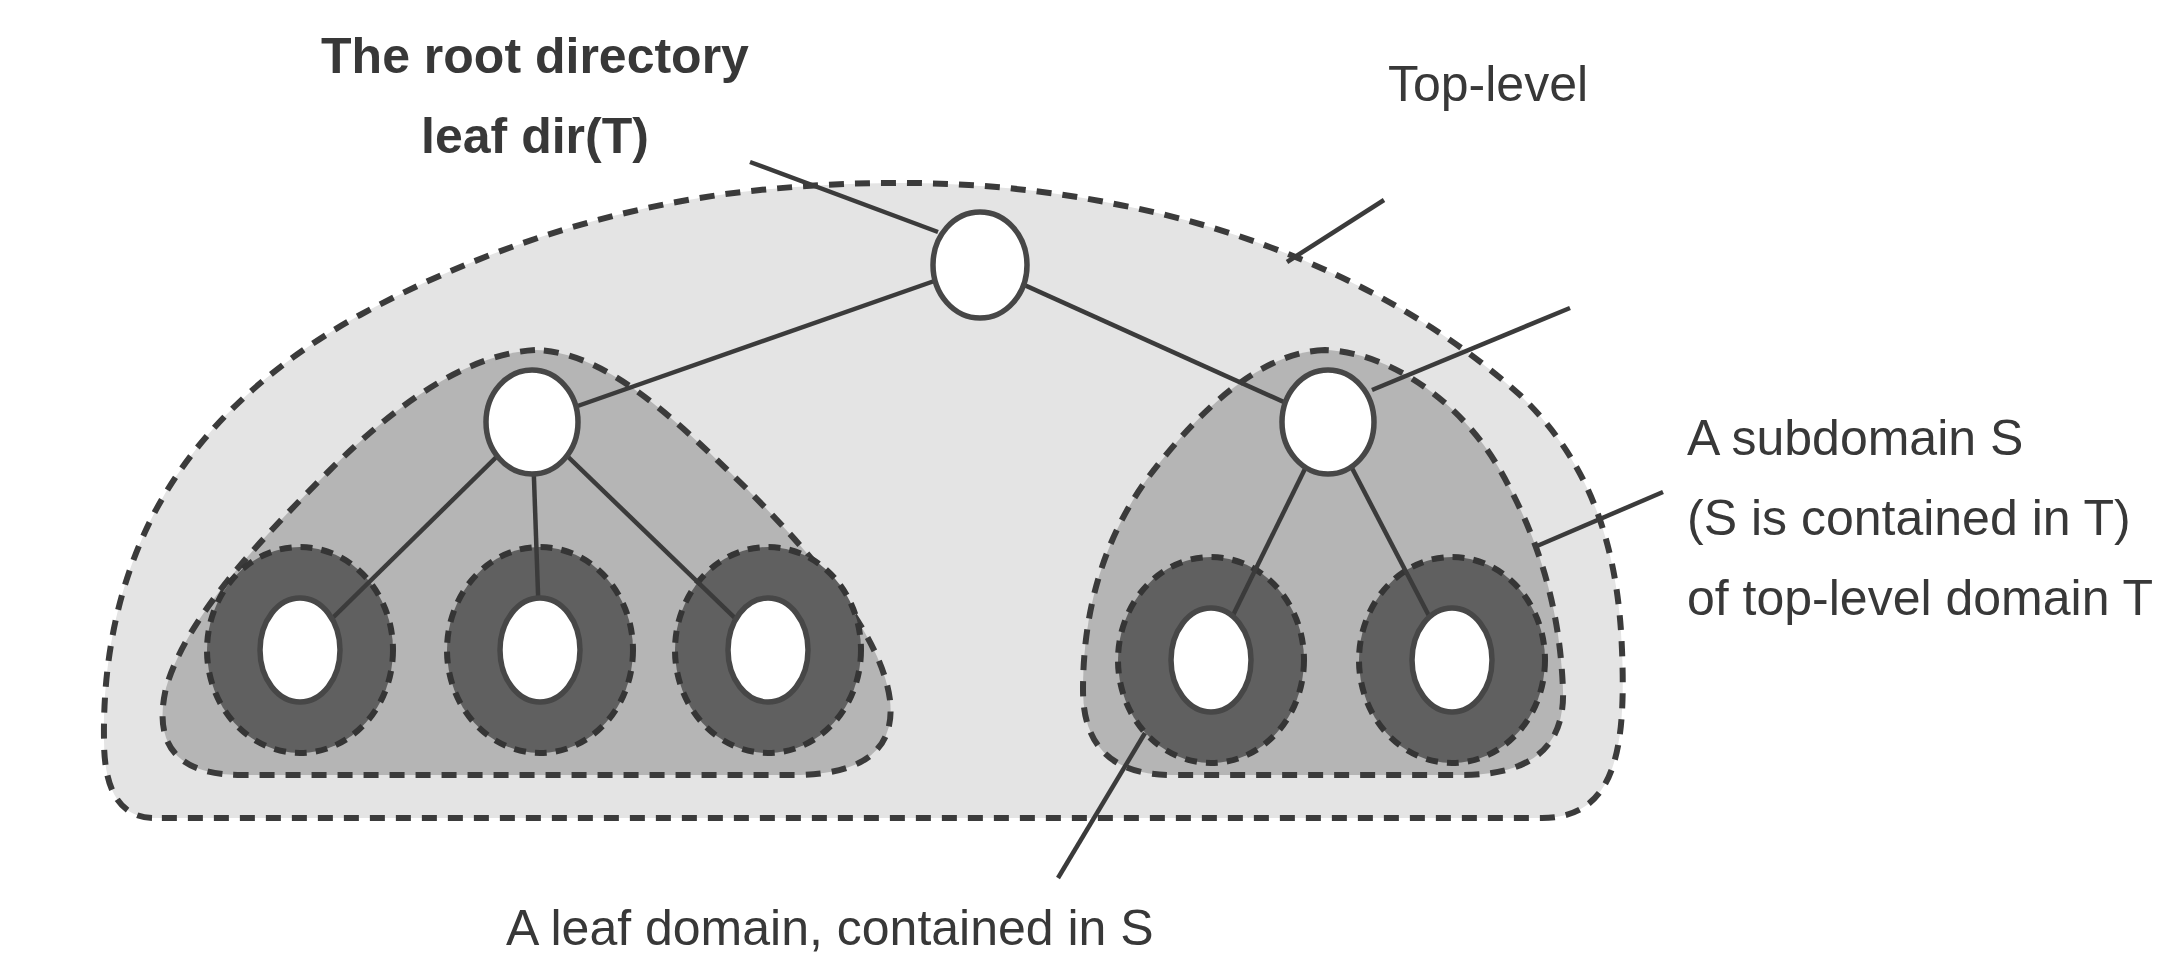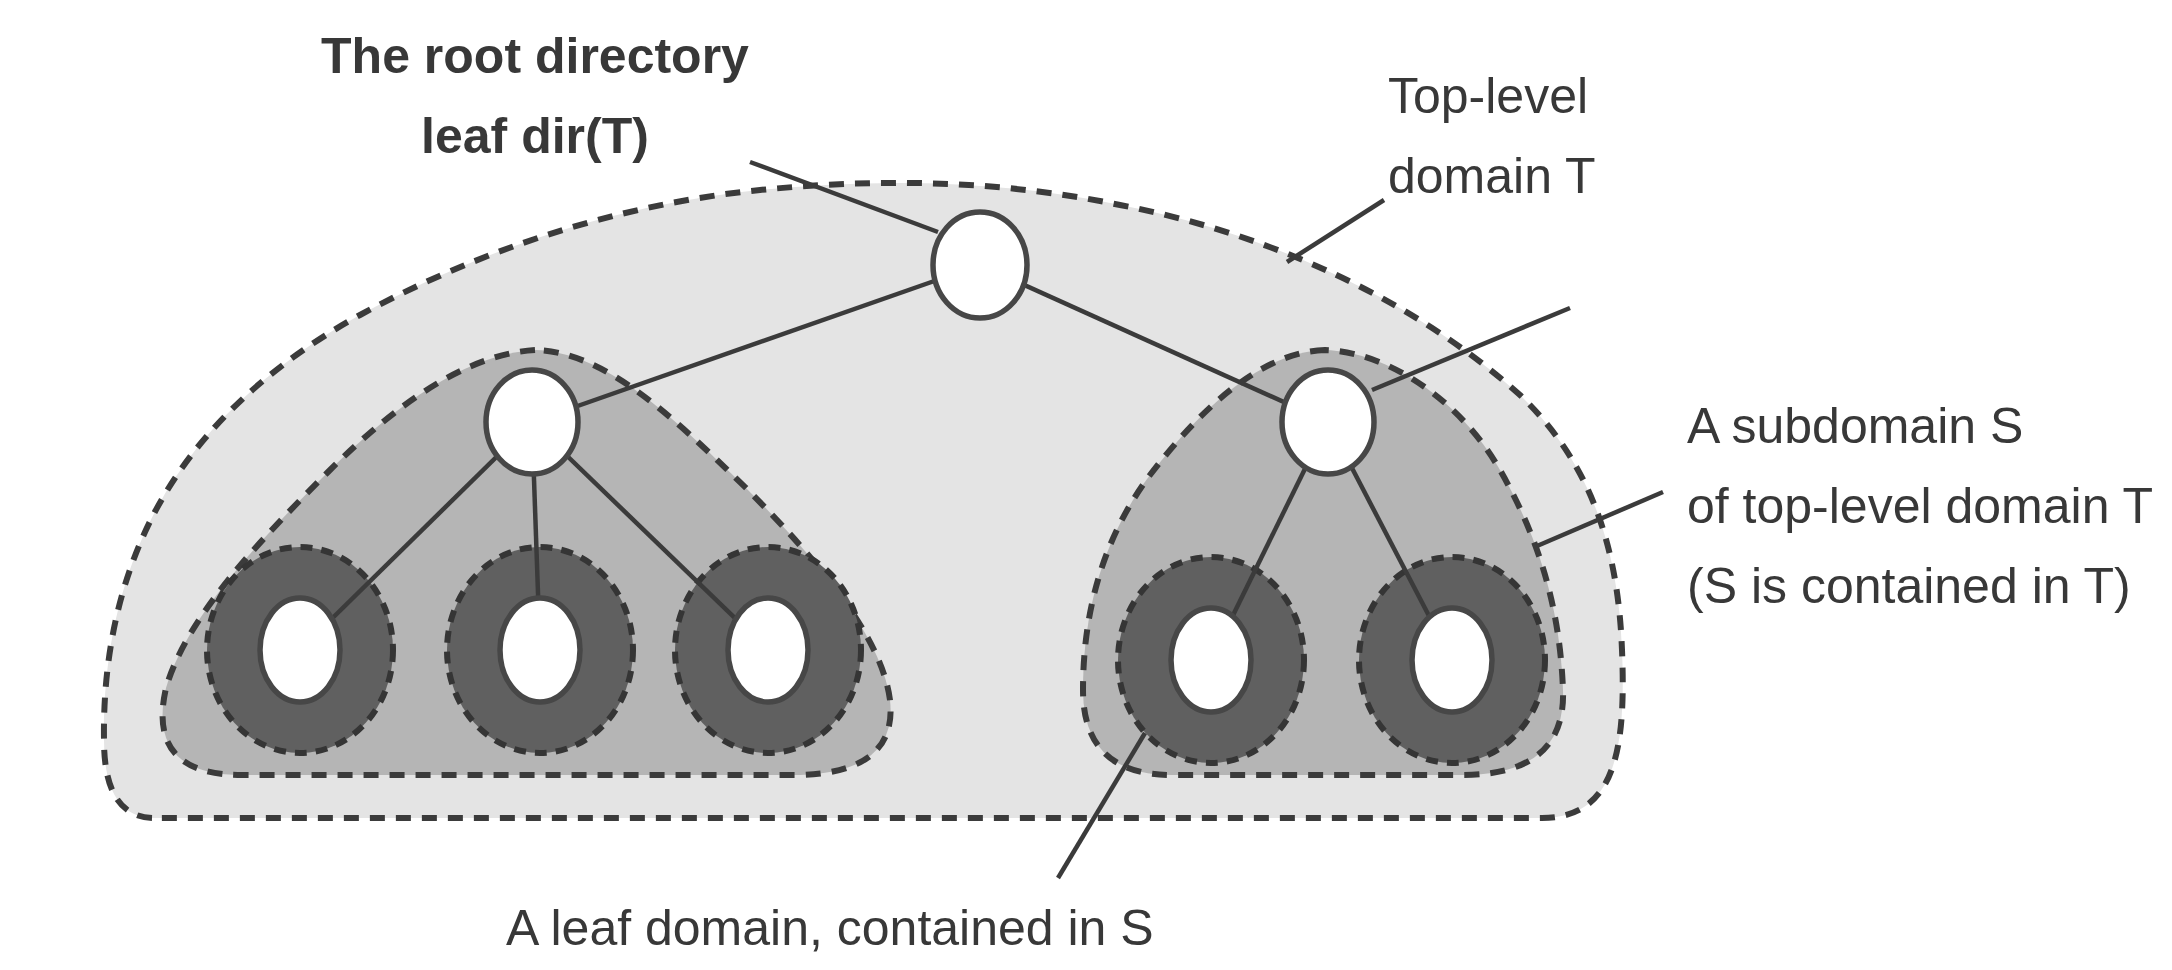--- a/index.html
+++ b/index.html
@@ -125,29 +125,28 @@
     <line class="leader" x1="1570" y1="308" x2="1372" y2="390"></line>
     <line class="leader" x1="1663" y1="492" x2="1537" y2="546"></line>
     <line class="leader" x1="1145" y1="733" x2="1058" y2="878"></line>
   </svg>
 
   <div class="label center" style="left:285px; top:16px; width:500px;">
     <div>The root directory</div>
     <div>leaf dir(T)</div>
   </div>
 
-  <div class="label" style="left:1388px; top:56px;">
+  <div class="label" style="left:1388px; top:44px;">
     <div>Top-level</div>
-    <div>domain T</div>
   </div>
 
 
-  <div class="label" style="left:1687px; top:386px;">
+  <div class="label" style="left:1687px; top:398px;">
     <div>A subdomain S</div>
+    <div>(S is contained in T)</div>
     <div>of top-level domain T</div>
-    <div>(S is contained in T)</div>
   </div>
 
   <div class="label" style="left:506px; top:888px;">
     <div>A leaf domain, contained in S</div>
   </div>
 
 </div>
 
 </body></html>

